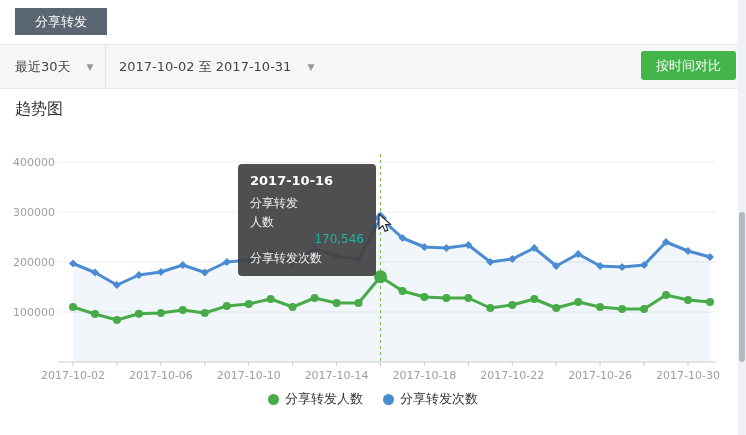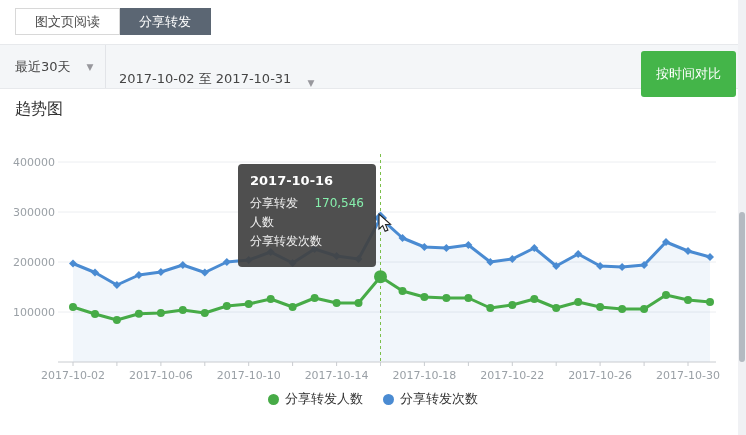--- a/index.html
+++ b/index.html
@@ -15,39 +15,39 @@
   .tab.active { background:#5b6673; border-color:#5b6673; color:#fff; }
 
   
   .filterbar { position:absolute; left:0; top:44px; width:746px; height:45px;
     background:#f4f6f8; border-top:1px solid #e7e9ec; border-bottom:1px solid #e7e9ec; }
   .range-picker { position:absolute; left:15px; top:0; height:43px; display:flex; align-items:center;
     padding-right:18px; cursor:pointer; }
   .range-label { font-size:13px; color:#454545; }
   .caret { font-size:9px; color:#98989d; margin-left:16px; }
   .v-divider { position:absolute; left:105px; top:0; width:1px; height:43px; background:#e2e4e8; }
-  .date-picker { position:absolute; left:119px; top:0; height:43px; display:flex; align-items:flex-end; cursor:pointer; }
+  .date-picker { position:absolute; left:119px; top:0; height:43px; display:flex; align-items:center; cursor:pointer; }
   .date-label { font-size:13px; color:#454545; }
-  .compare-btn { position:absolute; right:10px; top:6px; height:46px; padding:0 15px;
+  .compare-btn { position:absolute; right:10px; top:6px; height:29px; padding:0 15px;
     background:#44b549; color:#fff; font-size:13px; border:none; border-radius:3px; cursor:pointer; }
 
   .section-title { position:absolute; left:15px; top:99px; font-size:16px; color:#353535; }
 
   
   .chart-wrap { position:absolute; left:0; top:140px; width:746px; height:245px; }
   .axis-label { font-size:11px; fill:#9aa0a6; }
 
   
   .tooltip { position:absolute; left:238px; top:164px; width:138px;
-    background:rgba(66,66,66,0.93); border-radius:4px; padding:9px 12px 16px 12px;
+    background:rgba(66,66,66,0.93); border-radius:4px; padding:9px 12px 8px 12px;
     color:#fff; z-index:5; }
   .tooltip-title { font-size:13px; font-weight:bold; margin-bottom:6px; }
   .tooltip-row { display:flex; justify-content:space-between; gap:10px; font-size:12px; line-height:19px; }
   .tooltip-row .t-label { color:#f0f0f0; }
-  .tooltip-row .t-value { color:#86efac; }
+  .tooltip-row .t-value { color:#14b8a6;margin-top:36px; }
 
   
   .legend { position:absolute; left:0; top:390px; width:746px; display:flex;
     justify-content:center; align-items:center; gap:20px; }
   .legend-item { display:flex; align-items:center; gap:6px; cursor:pointer; }
   .legend-dot { width:11px; height:11px; border-radius:50%; }
   .legend-text { font-size:13px; color:#333; }
 
   
   .cursor { position:absolute; left:377px; top:213px; z-index:6; }
@@ -56,21 +56,20 @@
   .scrollbar-track { position:absolute; right:0; top:0; width:8px; height:435px; background:#f0f1f4; }
   .scrollbar-thumb { position:absolute; right:1px; top:212px; width:6px; height:150px;
     background:#b4bac1; border-radius:3px; }
 </style>
 </head>
 <body>
 
 <div class="page">
 
   <div class="tabs">
-    <div class="tab">图文页阅读</div>
     <div class="tab active">分享转发</div>
   </div>
 
   <div class="filterbar">
     <div class="range-picker">
       <span class="range-label">最近30天</span>
       <span class="caret">▼</span>
     </div>
     <div class="v-divider"></div>
     <div class="date-picker">

